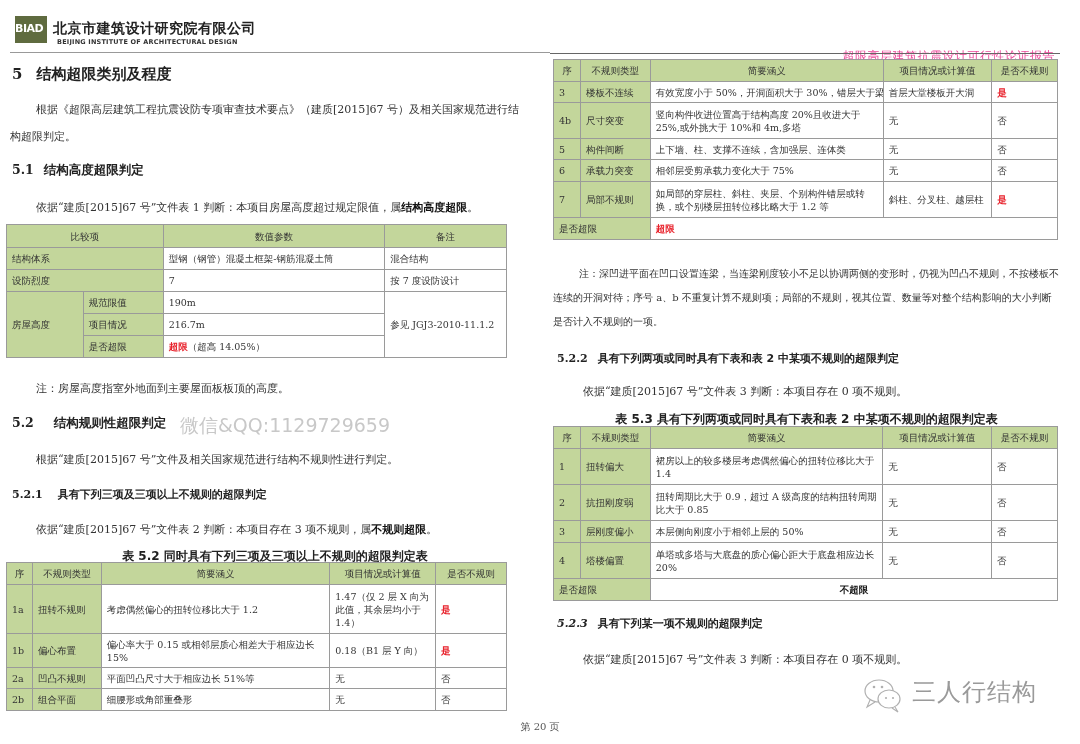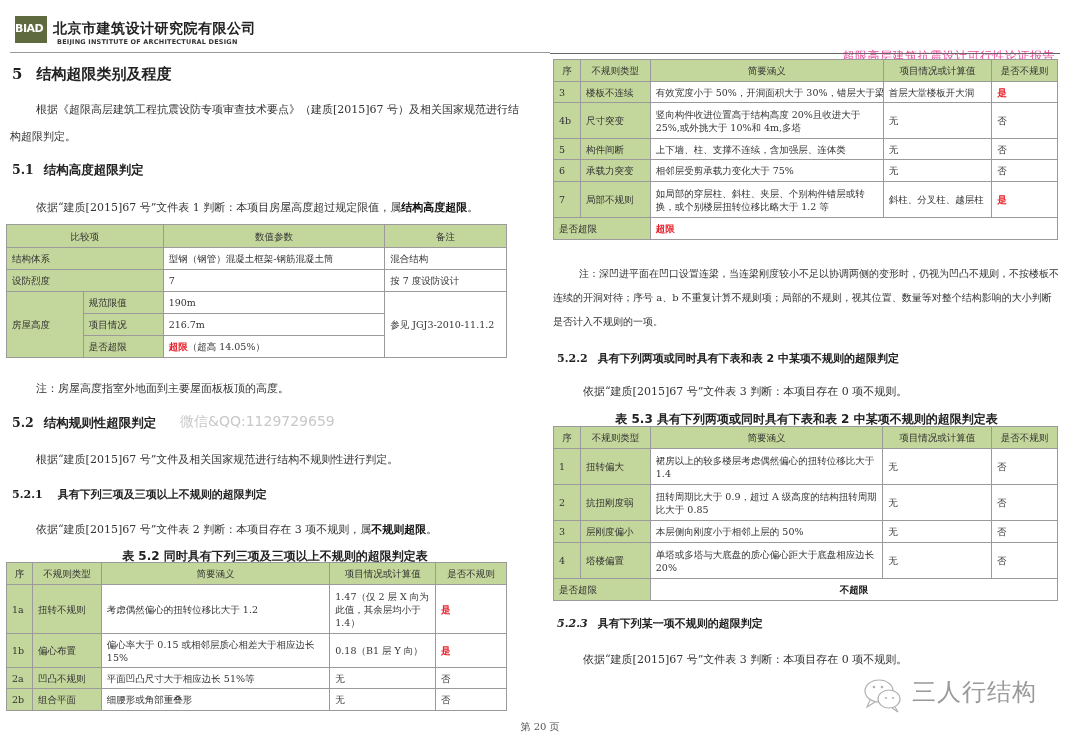--- a/index.html
+++ b/index.html
@@ -19,21 +19,21 @@
   .col-left { left: 10px; width: 530px; }
   .col-right { left: 553px; width: 507px; }
 
   h1 { position: absolute; font-family: "DejaVu Sans", sans-serif; font-size: 15px; font-weight: bold; }
   h2 { position: absolute; font-family: "DejaVu Sans", sans-serif; font-size: 12.5px; font-weight: bold; }
   h3 { position: absolute; font-family: "DejaVu Sans", sans-serif; font-size: 11px; font-weight: bold; }
   .num { font-family: "DejaVu Serif", serif; margin-right: 14px; }
   p.body { position: absolute; font-size: 11px; line-height: 27px; color: #333; }
   p.body b { font-family: "DejaVu Sans", sans-serif; color: #111; }
   .caption { position: absolute; font-family: "DejaVu Sans", sans-serif; font-size: 12px; font-weight: bold; text-align: center; color: #222; }
-  .watermark { position: absolute; font-family: "DejaVu Sans", sans-serif; font-size: 14px; color: #c8c8c8; }
+  .watermark { position: absolute; font-family: "DejaVu Sans", sans-serif; font-size: 19px; color: #c8c8c8; }
 
   table { position: absolute; border-collapse: collapse; font-size: 9.5px; color: #333; }
   td, th { border: 1px solid #9a9a9a; padding: 2px 5px; font-weight: normal; vertical-align: middle; line-height: 13px; }
   th { background: #c3d69b; text-align: center; }
   td.g { background: #c3d69b; }
   td.c { }
   .red { color: #e8202a; font-weight: bold; font-family: "DejaVu Sans", sans-serif; }
   .boldc { font-weight: bold; font-family: "DejaVu Sans", sans-serif; color: #111; text-align: center; }
   table.outer { border: 1.5px solid #888; }
 
@@ -103,21 +103,21 @@
     <tr style="height:22px;">
       <td class="g c">是否超限</td>
       <td class="c"><span class="red">超限</span><span>（超高 14.05%）</span></td>
     </tr>
   </tbody>
     </table>
 
   <p class="body" style="left:26px; top:319px;">注：房屋高度指室外地面到主要屋面板板顶的高度。</p>
 
   <h2 style="left:2px; top:359px;">
-    <span class="num" style="margin-right:10px;">5.2</span><span>结构规则性超限判定</span>
+    <span class="num" style="margin-right:20px;">5.2</span><span>结构规则性超限判定</span>
   </h2>
   <div class="watermark" style="left:170px; top:357px;">微信&amp;QQ:1129729659</div>
 
   <p class="body" style="left:26px; top:390px; white-space:nowrap;">根据“建质[2015]67 号”文件及相关国家规范进行结构不规则性进行判定。</p>
 
   <h3 style="left:2px; top:431px;">
     <span class="num" style="margin-right:15px;">5.2.1</span><span>具有下列三项及三项以上不规则的超限判定</span>
   </h3>
 
   <p class="body" style="left:26px; top:460px; white-space:nowrap;"><span>依据“建质[2015]67 号”文件表 2 判断：本项目存在 3 项不规则，属</span><b>不规则超限</b><span>。</span></p>

